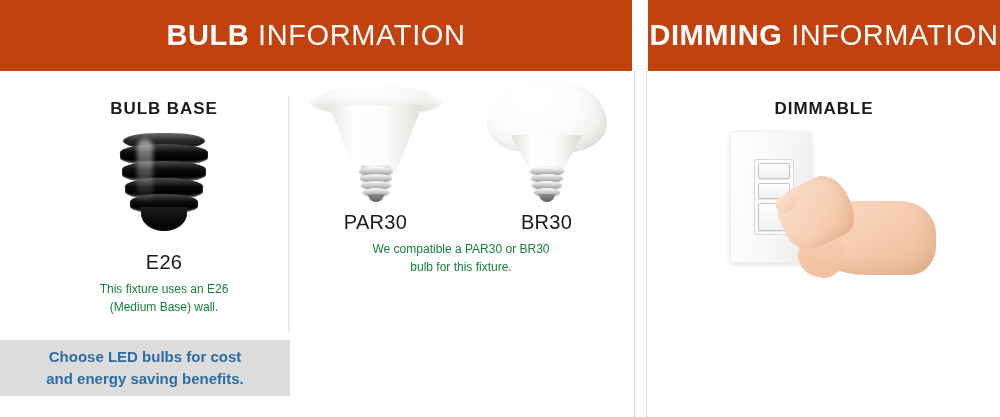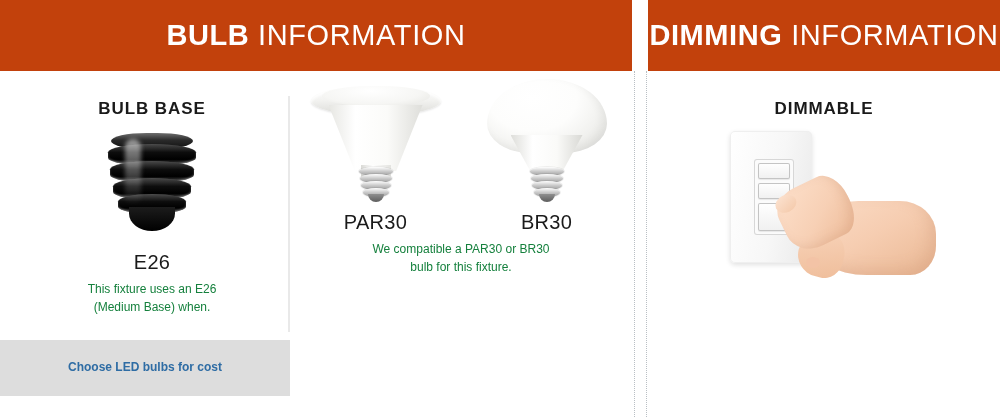--- a/index.html
+++ b/index.html
@@ -69,21 +69,21 @@
     height: 236px;
     border-left: 2px solid #e9e9e9;
   }
 
   
   .col {
     position: absolute;
     top: 71px;
     text-align: center;
   }
-  #col-base  { left: 0;   width: 304px; }
+  #col-base  { left: 12px;   width: 304px; }
   #col-shape { left: 290px; width: 342px; }
   #col-dimmable { left: 0; width: 352px; }
 
   .col-heading {
     margin: 28px 0 0 0;
     font-size: 17px;
     font-weight: 700;
     letter-spacing: 0.9px;
     color: #1a1a1a;
   }
@@ -329,21 +329,21 @@
     top: 340px;
     width: 290px;
     height: 56px;
     background: #dddddd;
     display: flex;
     align-items: center;
     justify-content: center;
     text-align: center;
   }
   #led-callout .callout-text {
-    font-size: 12px;
+    font-size: 15px;
     line-height: 1.45;
     font-weight: 700;
     color: #2e6ca4;
     width: 250px;
   }
 
   
   .ln { display: block; }
 </style>
 </head>
@@ -369,21 +369,21 @@
         <div class="e26-thread e26-t4"></div>
         <div class="e26-tip"></div>
         <div class="e26-gloss"></div>
       </div>
     </div>
 
     <div class="item-label">E26</div>
 
     <div class="body-copy" id="copy-base">
       <span class="ln">This fixture uses an E26</span>
-      <span class="ln">(Medium Base) when.</span>
+      <span class="ln">(Medium Base) wall.</span>
     </div>
   </div>
 
   <div class="col" id="col-shape">
 
     <div class="art-stage" id="art-shape">
       <div style="position:absolute;left:0;top:0;width:171px;height:130px;">
         <div class="bulb" id="par30">
           <div class="par-flange"></div>
           <div class="par-lens"></div>
@@ -420,20 +420,21 @@
 
     <div class="body-copy" id="copy-shape">
       <span class="ln">We compatible a PAR30 or BR30</span>
       <span class="ln">bulb for this fixture.</span>
     </div>
   </div>
 
   <div id="led-callout">
     <div class="callout-text">
       <span class="ln">Choose LED bulbs for cost</span>
+      <span class="ln">and energy saving benefits.</span>
     </div>
   </div>
 </div>
 
 <div class="dotted-rule" id="dotted-a"></div>
 <div class="dotted-rule" id="dotted-b"></div>
 
 <div class="panel" id="panel-dim">
 
   <div class="header-bar">

